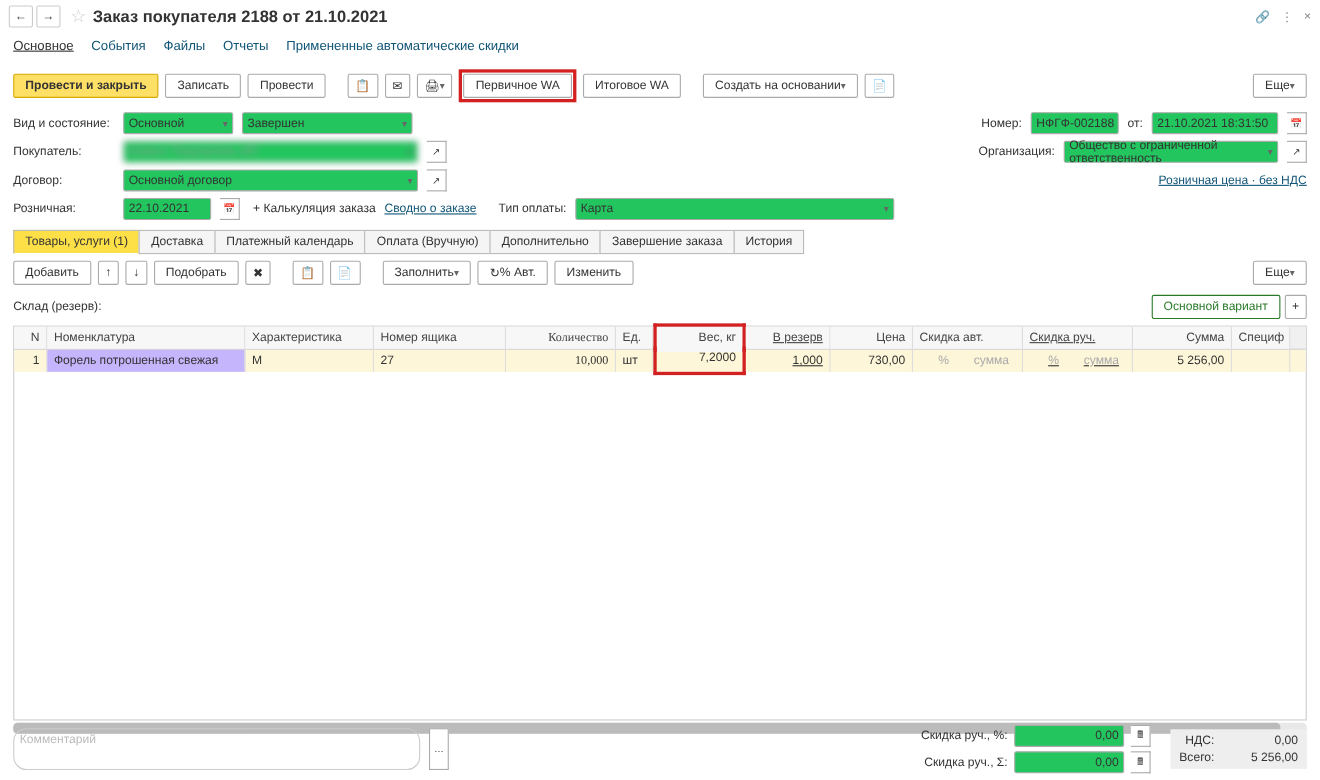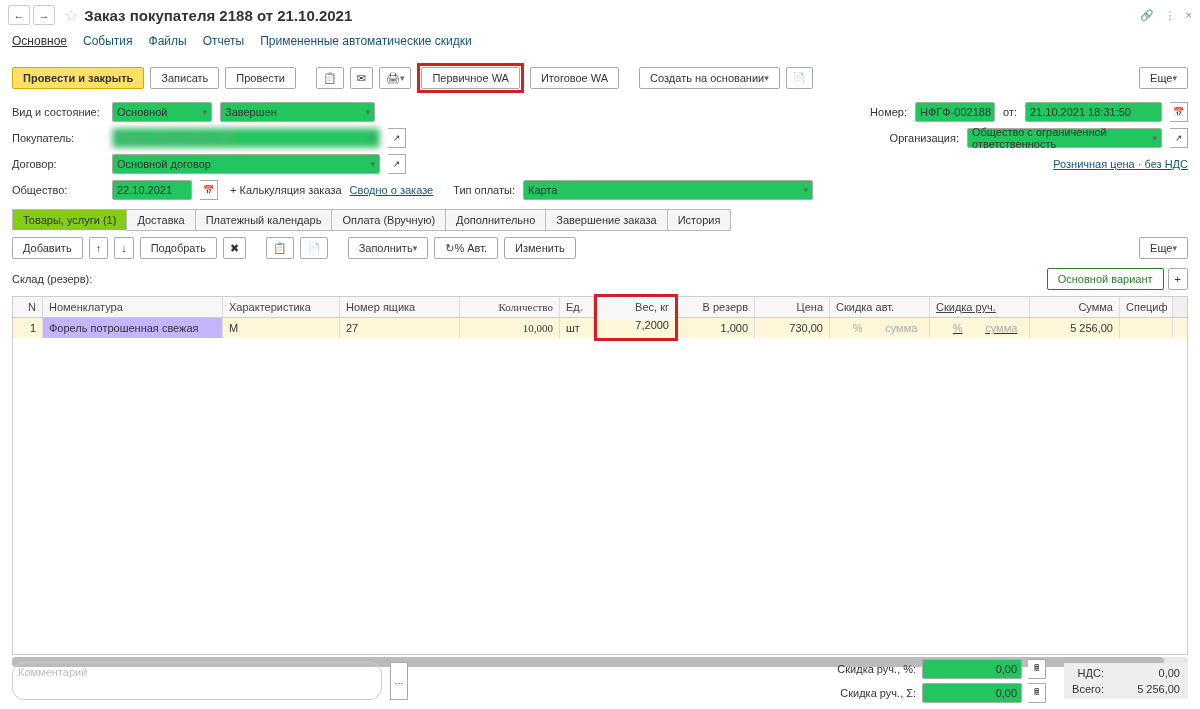--- a/index.html
+++ b/index.html
@@ -22,39 +22,39 @@
 .form-row { display: flex; align-items: center; padding: 3px 12px; gap: 8px; }
 .form-label { width: 92px; font-size: 11px; }
 .input-box { border: 1px solid #aaa; border-radius: 2px; background: #22c55e; height: 20px; display: flex; align-items: center; padding: 0 4px; font-size: 11px; }
 .input-dd { position: relative; }
 .input-dd::after { content: "▾"; position: absolute; right: 4px; color: #666; font-size: 9px; }
 .small-btn { width: 18px; height: 20px; border: 1px solid #aaa; border-left: none; display: flex; align-items: center; justify-content: center; background: #fff; font-size: 9px; cursor: pointer; }
 .form-right { margin-left: auto; display: flex; align-items: center; gap: 8px; }
 .link { color: #157; text-decoration: underline; cursor: pointer; }
 .tabs-secondary { display: flex; padding: 0 12px; margin-top: 6px; }
 .tab2 { border: 1px solid #bbb; padding: 4px 10px; font-size: 11px; background: #f5f5f5; cursor: pointer; margin-right: -1px; }
-.tab2.active { background: #84cc16; border-bottom-color: #fff; }
+.tab2.active { background: #fde047; border-bottom-color: #fff; }
 .sub-toolbar { display: flex; align-items: center; padding: 6px 12px; gap: 6px; border-top: none; }
 .hl-red { border: 3px solid #d32020 !important; padding: 1px; }
 .hl-wrap { display: inline-flex; }
 .table-wrap { margin: 0 12px; border: 1px solid #ccc; }
 .table-header { display: flex; background: #f0f0f0; border-bottom: 1px solid #ccc; }
 .th, .td { padding: 4px 6px; font-size: 11px; border-right: 1px solid #ddd; overflow: hidden; white-space: nowrap; }
 .th { background: #f7f7f7; color: #444; }
 .table-row { display: flex; background: #fdf6d9; }
 .td.num { text-align: right; }
 .hl-cell { border: 3px solid #d32020; margin: -3px 0; }
 .col-n { width: 30px; text-align: right; }
 .col-nom { width: 180px; }
 .col-har { width: 117px; }
 .col-box { width: 120px; }
 .col-qty { width: 100px; text-align: right; font-family: Liberation Serif, serif; }
 .col-ed { width: 34px; }
 .col-ves { width: 84px; text-align: right; }
-.col-rez { width: 77px; text-align: right; }
+.col-rez { width: 77px; text-align: right; text-decoration: underline; }
 .col-price { width: 75px; text-align: right; }
 .col-skavt { width: 100px; }
 .col-skruch { width: 100px; text-decoration: underline; }
 .col-sum { width: 90px; text-align: right; }
 .col-spec { width: 53px; }
 .split-cell { display: flex; }
 .split-cell span { flex: 1; text-align: center; color: #aaa; }
 .scroll-indicator { height: 10px; background: #e8e8e8; margin: 2px 12px 0; border-radius: 4px; position: relative; }
 .scroll-thumb { position: absolute; left: 0; width: 98%; height: 100%; background: #bbb; border-radius: 4px; }
 .footer { position: absolute; bottom: 6px; left: 12px; right: 12px; display: flex; align-items: center; gap: 8px; }
@@ -115,21 +115,21 @@
     </div>
   <div class="input-box input-dd" style="width:155px">
       <span>Завершен</span>
     </div>
   <div class="form-right">
     <span>Номер:</span>
     <div class="input-box" style="width:80px">
         <span>НФГФ-002188</span>
       </div>
     <span>от:</span>
-    <div class="input-box" style="width:137px">
+    <div class="input-box" style="width:115px">
         <span>21.10.2021 18:31:50</span>
       </div>
     <div class="small-btn">📅</div>
   </div>
 </div>
 
 <div class="form-row">
   <span class="form-label">Покупатель:</span>
   <div class="input-box input-dd blurred" style="width:268px">
       <span>Клиент Покупатель ИП</span>
@@ -149,21 +149,21 @@
   <div class="input-box input-dd" style="width:268px">
       <span>Основной договор</span>
     </div>
   <div class="small-btn">↗</div>
   <div class="form-right">
     <span class="link">Розничная цена · без НДС</span>
   </div>
 </div>
 
 <div class="form-row">
-  <span class="form-label">Общество:</span>
+  <span class="form-label">Розничная:</span>
   <div class="input-box" style="width:80px">
       <span>22.10.2021</span>
     </div>
   <div class="small-btn">📅</div>
   <span style="margin-left:4px">+ Калькуляция заказа</span>
   <span class="link">Сводно о заказе</span>
   <span style="margin-left:12px">Тип оплаты:</span>
   <div class="input-box input-dd" style="width:290px">
       <span>Карта</span>
     </div>

